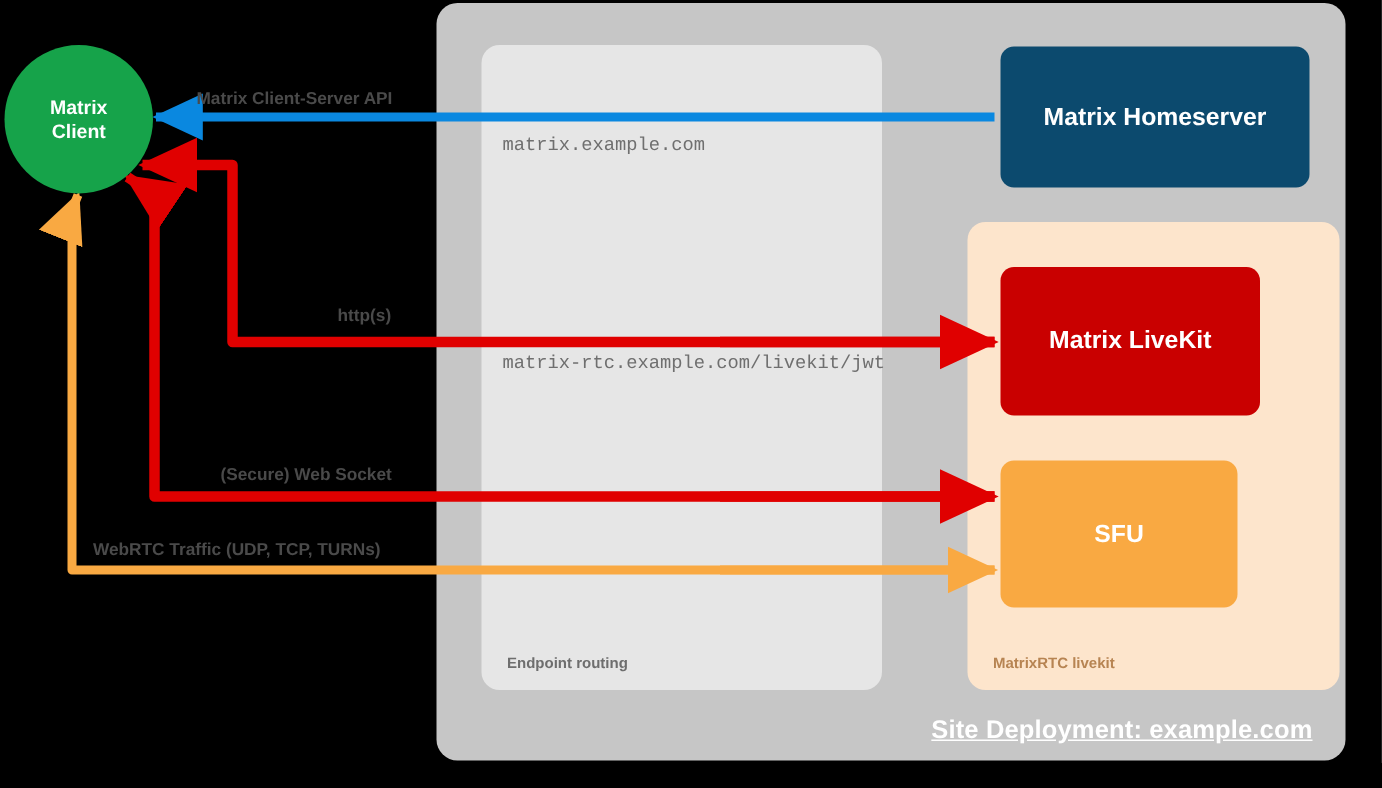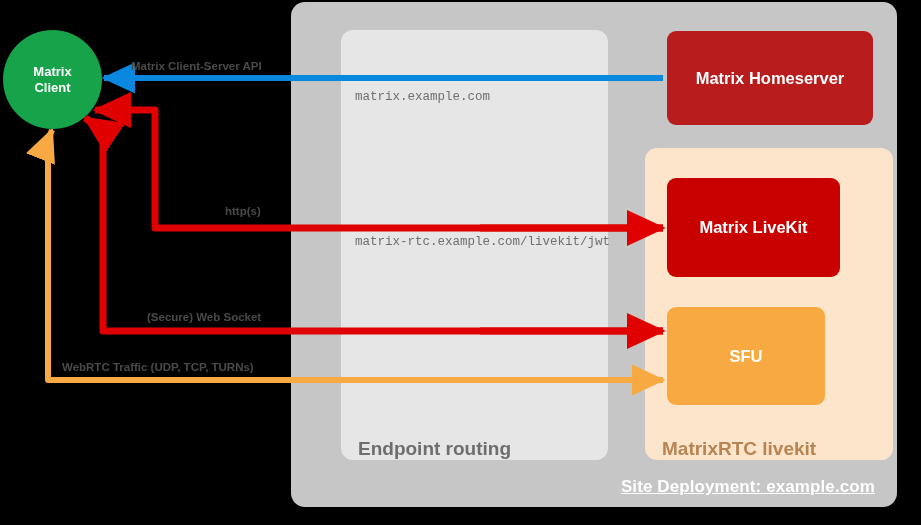--- a/index.html
+++ b/index.html
@@ -17,46 +17,46 @@
   .site-deployment-label{
     position:absolute;right:22px;bottom:10px;
     color:#ffffff;font-size:17px;font-weight:bold;letter-spacing:.1px;
     white-space:nowrap;
     text-decoration:underline;
   }
 
   
   .endpoint-routing{
     position:absolute;left:321px;top:30px;width:267px;height:430px;
-    background:#e6e6e6;border-radius:12px;margin-left:20px;
+    background:#e6e6e6;border-radius:12px;
   }
   .group-label{
-    position:absolute;left:17px;bottom:0;
-    font-size:19px;font-weight:bold;color:#6e6e6e;white-space:nowrap;
+    position:absolute;left:17px;bottom:12px;
+    font-size:10px;font-weight:bold;color:#6e6e6e;white-space:nowrap;
   }
   .route{
     position:absolute;left:14px;
     font-family:"Liberation Mono",monospace;
     font-size:12.5px;color:#6f6f6f;white-space:nowrap;
   }
 
   
   .rtc-backend{
     position:absolute;left:645px;top:148px;width:248px;height:312px;
     background:#fde5cc;border-radius:12px;
   }
   .rtc-backend .group-label{color:#b78452;}
 
   
   .box{
     position:absolute;border-radius:9px;display:flex;align-items:center;
     justify-content:center;text-align:center;color:#fff;font-weight:bold;
     font-size:16.5px;line-height:1.25;
   }
-  .box-homeserver{left:667px;top:31px;width:206px;height:94px;background:#b91c1c;}
+  .box-homeserver{left:667px;top:31px;width:206px;height:94px;background:#0c4a6e;}
   .box-jwt{left:667px;top:178px;width:173px;height:99px;background:#c90000;}
   .box-sfu{left:667px;top:307px;width:158px;height:98px;background:#f9a942;}
 
   
   .client-circle{
     position:absolute;left:3px;top:30px;width:99px;height:99px;border-radius:50%;
     background:#16a34a;display:flex;align-items:center;justify-content:center;
     text-align:center;color:#fff;font-weight:bold;font-size:13px;line-height:1.2;
   }
 

